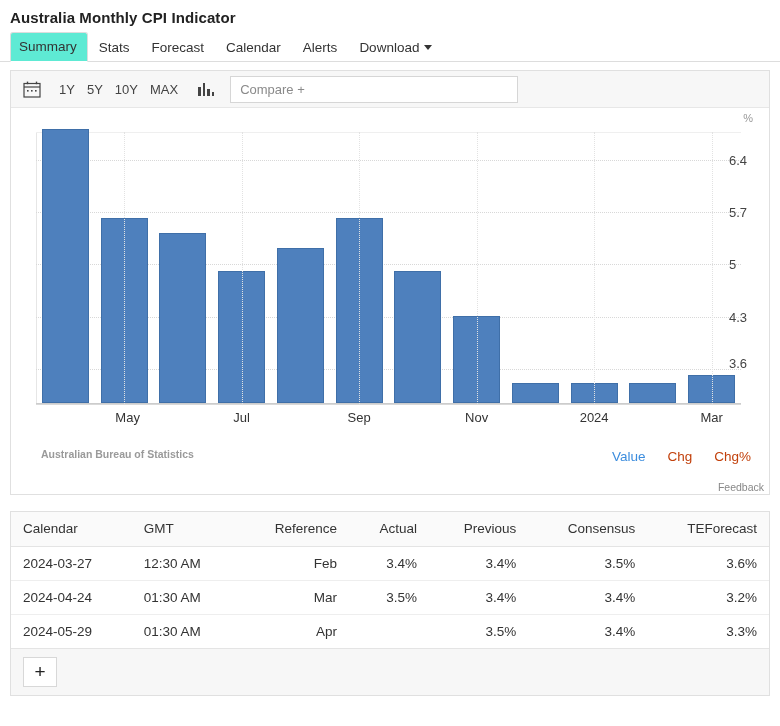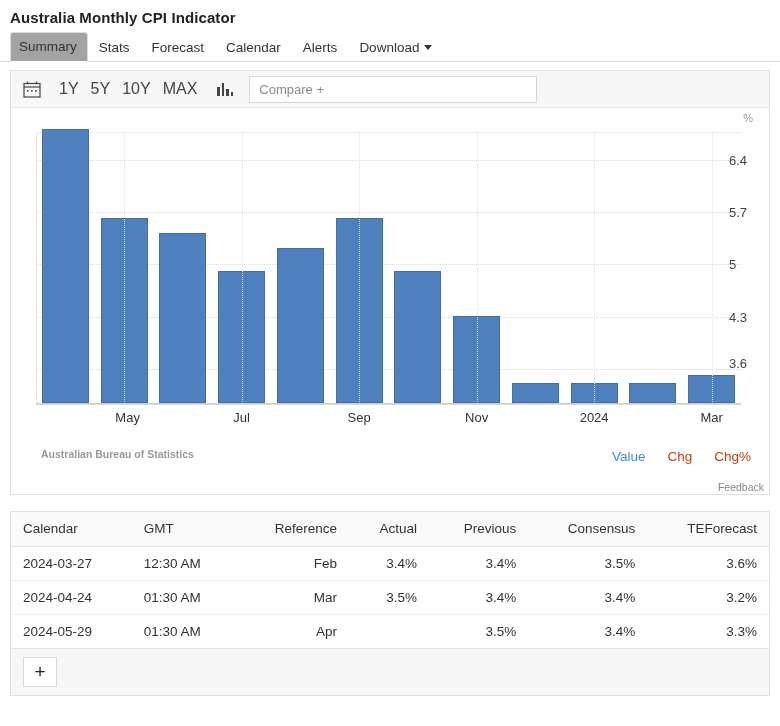--- a/index.html
+++ b/index.html
@@ -36,21 +36,21 @@
     padding: 5px 10px 6px 10px;
     line-height: 17px;
     position: relative;
     top: 1px;
     cursor: pointer;
     white-space: nowrap;
     border: 1px solid transparent;
     border-bottom: none;
   }
   .tab.active {
-    background: #a3a3a3;
+    background: #5eead4;
     border: 1px solid #dddddd;
     border-bottom: 1px solid #ffffff;
     border-radius: 3px 3px 0 0;
     padding-left: 8px;
   }
   .tab .caret {
     display: inline-block;
     margin-left: 5px;
     width: 0; height: 0;
     border-left: 4px solid transparent;
@@ -70,21 +70,21 @@
     position: relative;
   }
   .toolbar {
     height: 37px;
     background: #f7f7f7;
     border-bottom: 1px solid #e7e7e7;
     display: flex;
     align-items: center;
     padding: 0 8px;
   }
-  .tb-range { font-size: 16px; color: #444; padding: 4px 6px; cursor: pointer; }
+  .tb-range { font-size: 13px; color: #444; padding: 4px 6px; cursor: pointer; }
   .cal-icon { width: 18px; height: 17px; position: relative; margin: 0 12px 0 4px; cursor:pointer; }
   .bars-icon { margin: 0 10px 0 14px; cursor: pointer; display:flex; align-items:flex-end; height:14px; gap:2px; }
   .bars-icon i { display:block; width:2.5px; background:#444; }
   .compare-input {
     flex: 1;
     height: 27px;
     margin: 0 8px 0 6px;
     border: 1px solid #d6d6d6;
     background: #fff;
     font-size: 13px;

